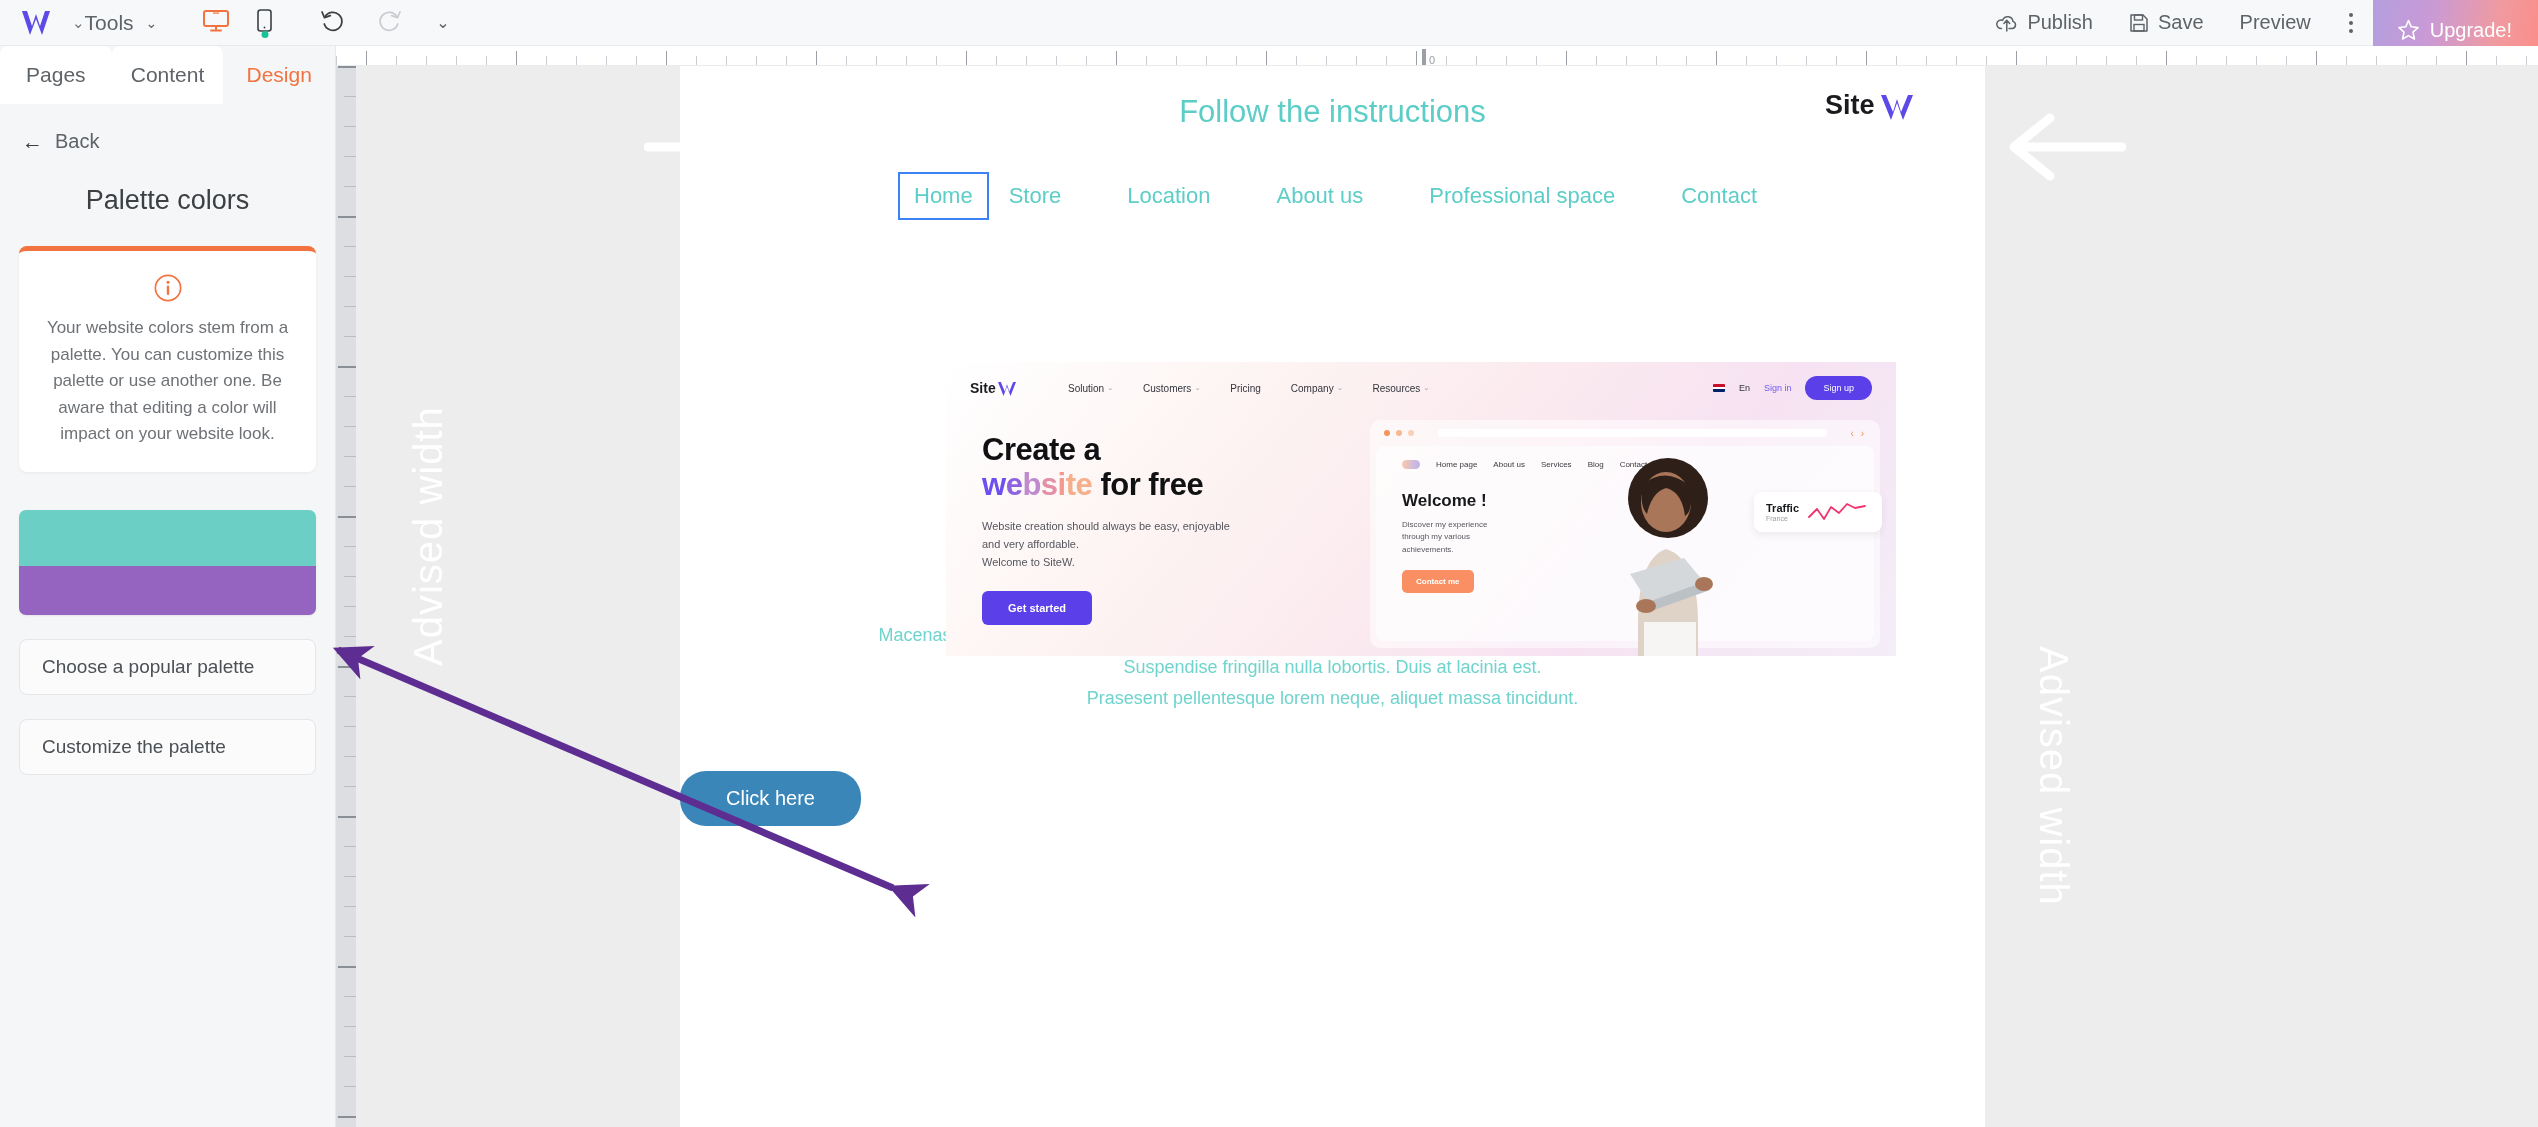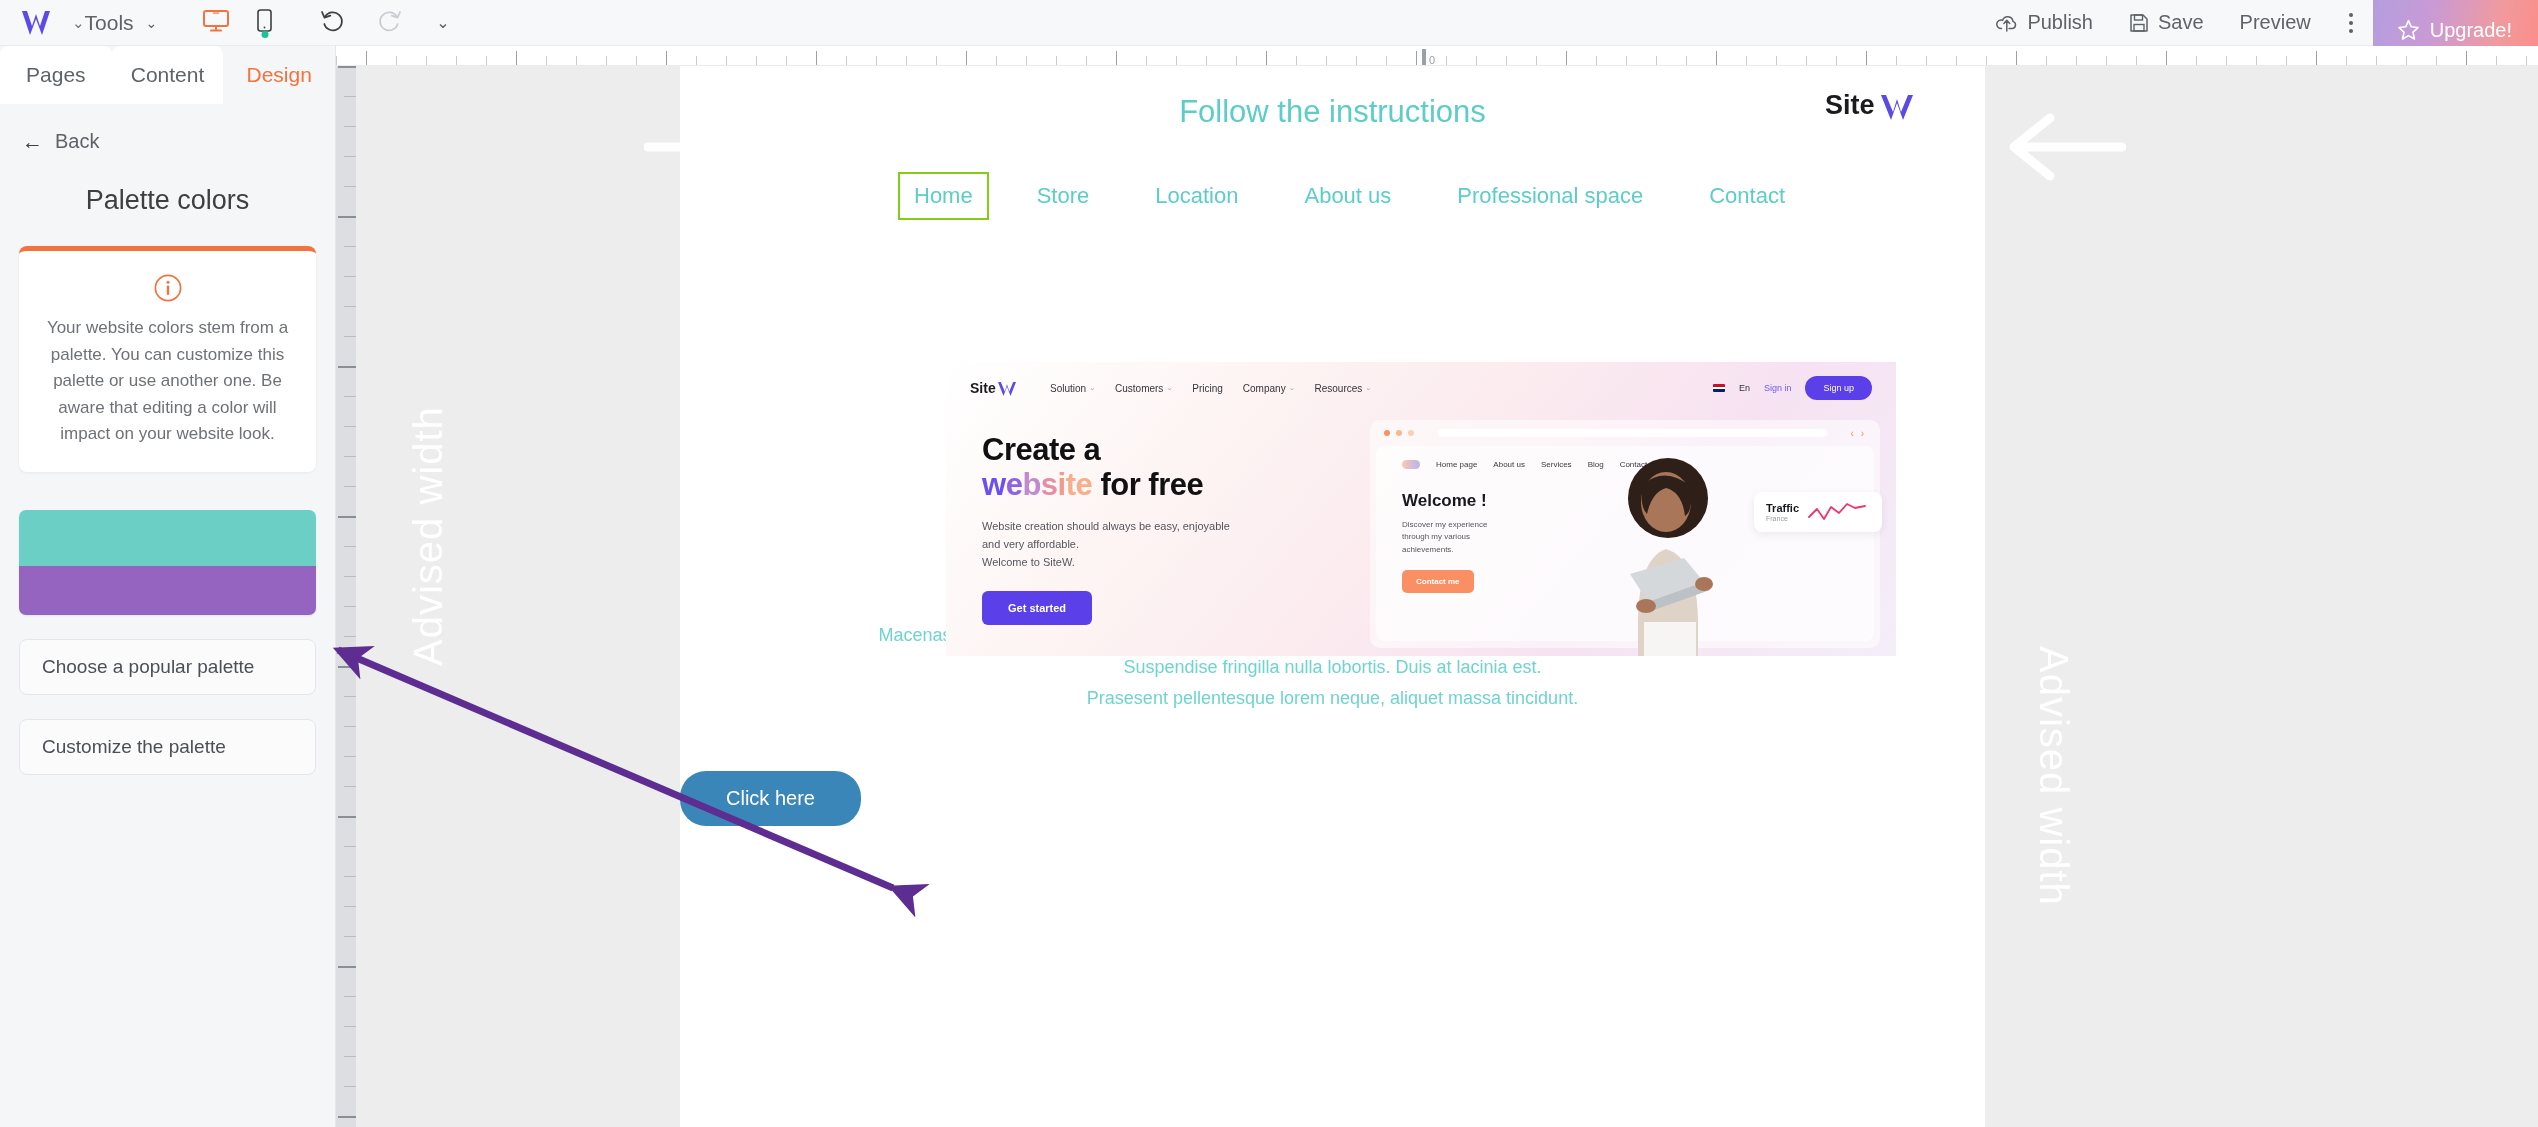--- a/index.html
+++ b/index.html
@@ -124,32 +124,32 @@
   .sitew-logo { position:absolute; right: 50px; top: 20px; }
 
   .nav {
     display:flex; align-items:center; gap: 0px; margin-top: 42px;
     padding-left: 218px;
   }
   .nav a {
     font-size: 22px; color:#5ccdc7; text-decoration:none;
     padding: 9px 16px; cursor:pointer; white-space:nowrap;
   }
-  .nav a.current { border: 2px solid #84cc16; padding: 9px 14px; margin-right: 32px; }
+  .nav a.current { border: 2px solid #3b82f6; padding: 9px 14px; margin-right: 4px; }
   .nav-sp { width: 34px; }
 
   
   .hero {
     position:absolute; left: 266px; top: 296px; width: 950px; height: 294px;
     background: linear-gradient(130deg,#ffffff 0%, #fdf4f3 28%, #fbeaef 52%, #f6e2f2 72%, #f4eef9 100%);
     overflow:hidden;
   }
   .hero-nav { display:flex; align-items:center; height: 52px; padding: 0 24px; }
   .hn-logo { display:flex; align-items:center; }
-  .hn-links { display:flex; gap: 20px; margin-left: 24px; }
+  .hn-links { display:flex; gap: 30px; margin-left: 42px; }
   .hn-links span { font-size: 10px; color:#33343b; display:flex; align-items:center; gap:3px;}
   .hn-cv { font-size:7px; color:#9a9ba4; }
   .hn-right { margin-left:auto; display:flex; align-items:center; gap: 14px; }
   .hn-flag { width:12px; height:8px; background:linear-gradient(#c8102e 33%, #ffffff 33% 66%, #012169 66%); border-radius:1px;}
   .hn-en { font-size:9px; color:#33343b; }
   .hn-signin { font-size:9px; color:#6f5bf0; }
   .hn-signup { background:#5b3fe8; color:#fff; font-size:9px; padding:7px 18px; border-radius: 13px;}
 
   .hero-body { display:flex; padding: 18px 0 0 36px; position:relative; }
   .h-left { width: 330px; }

